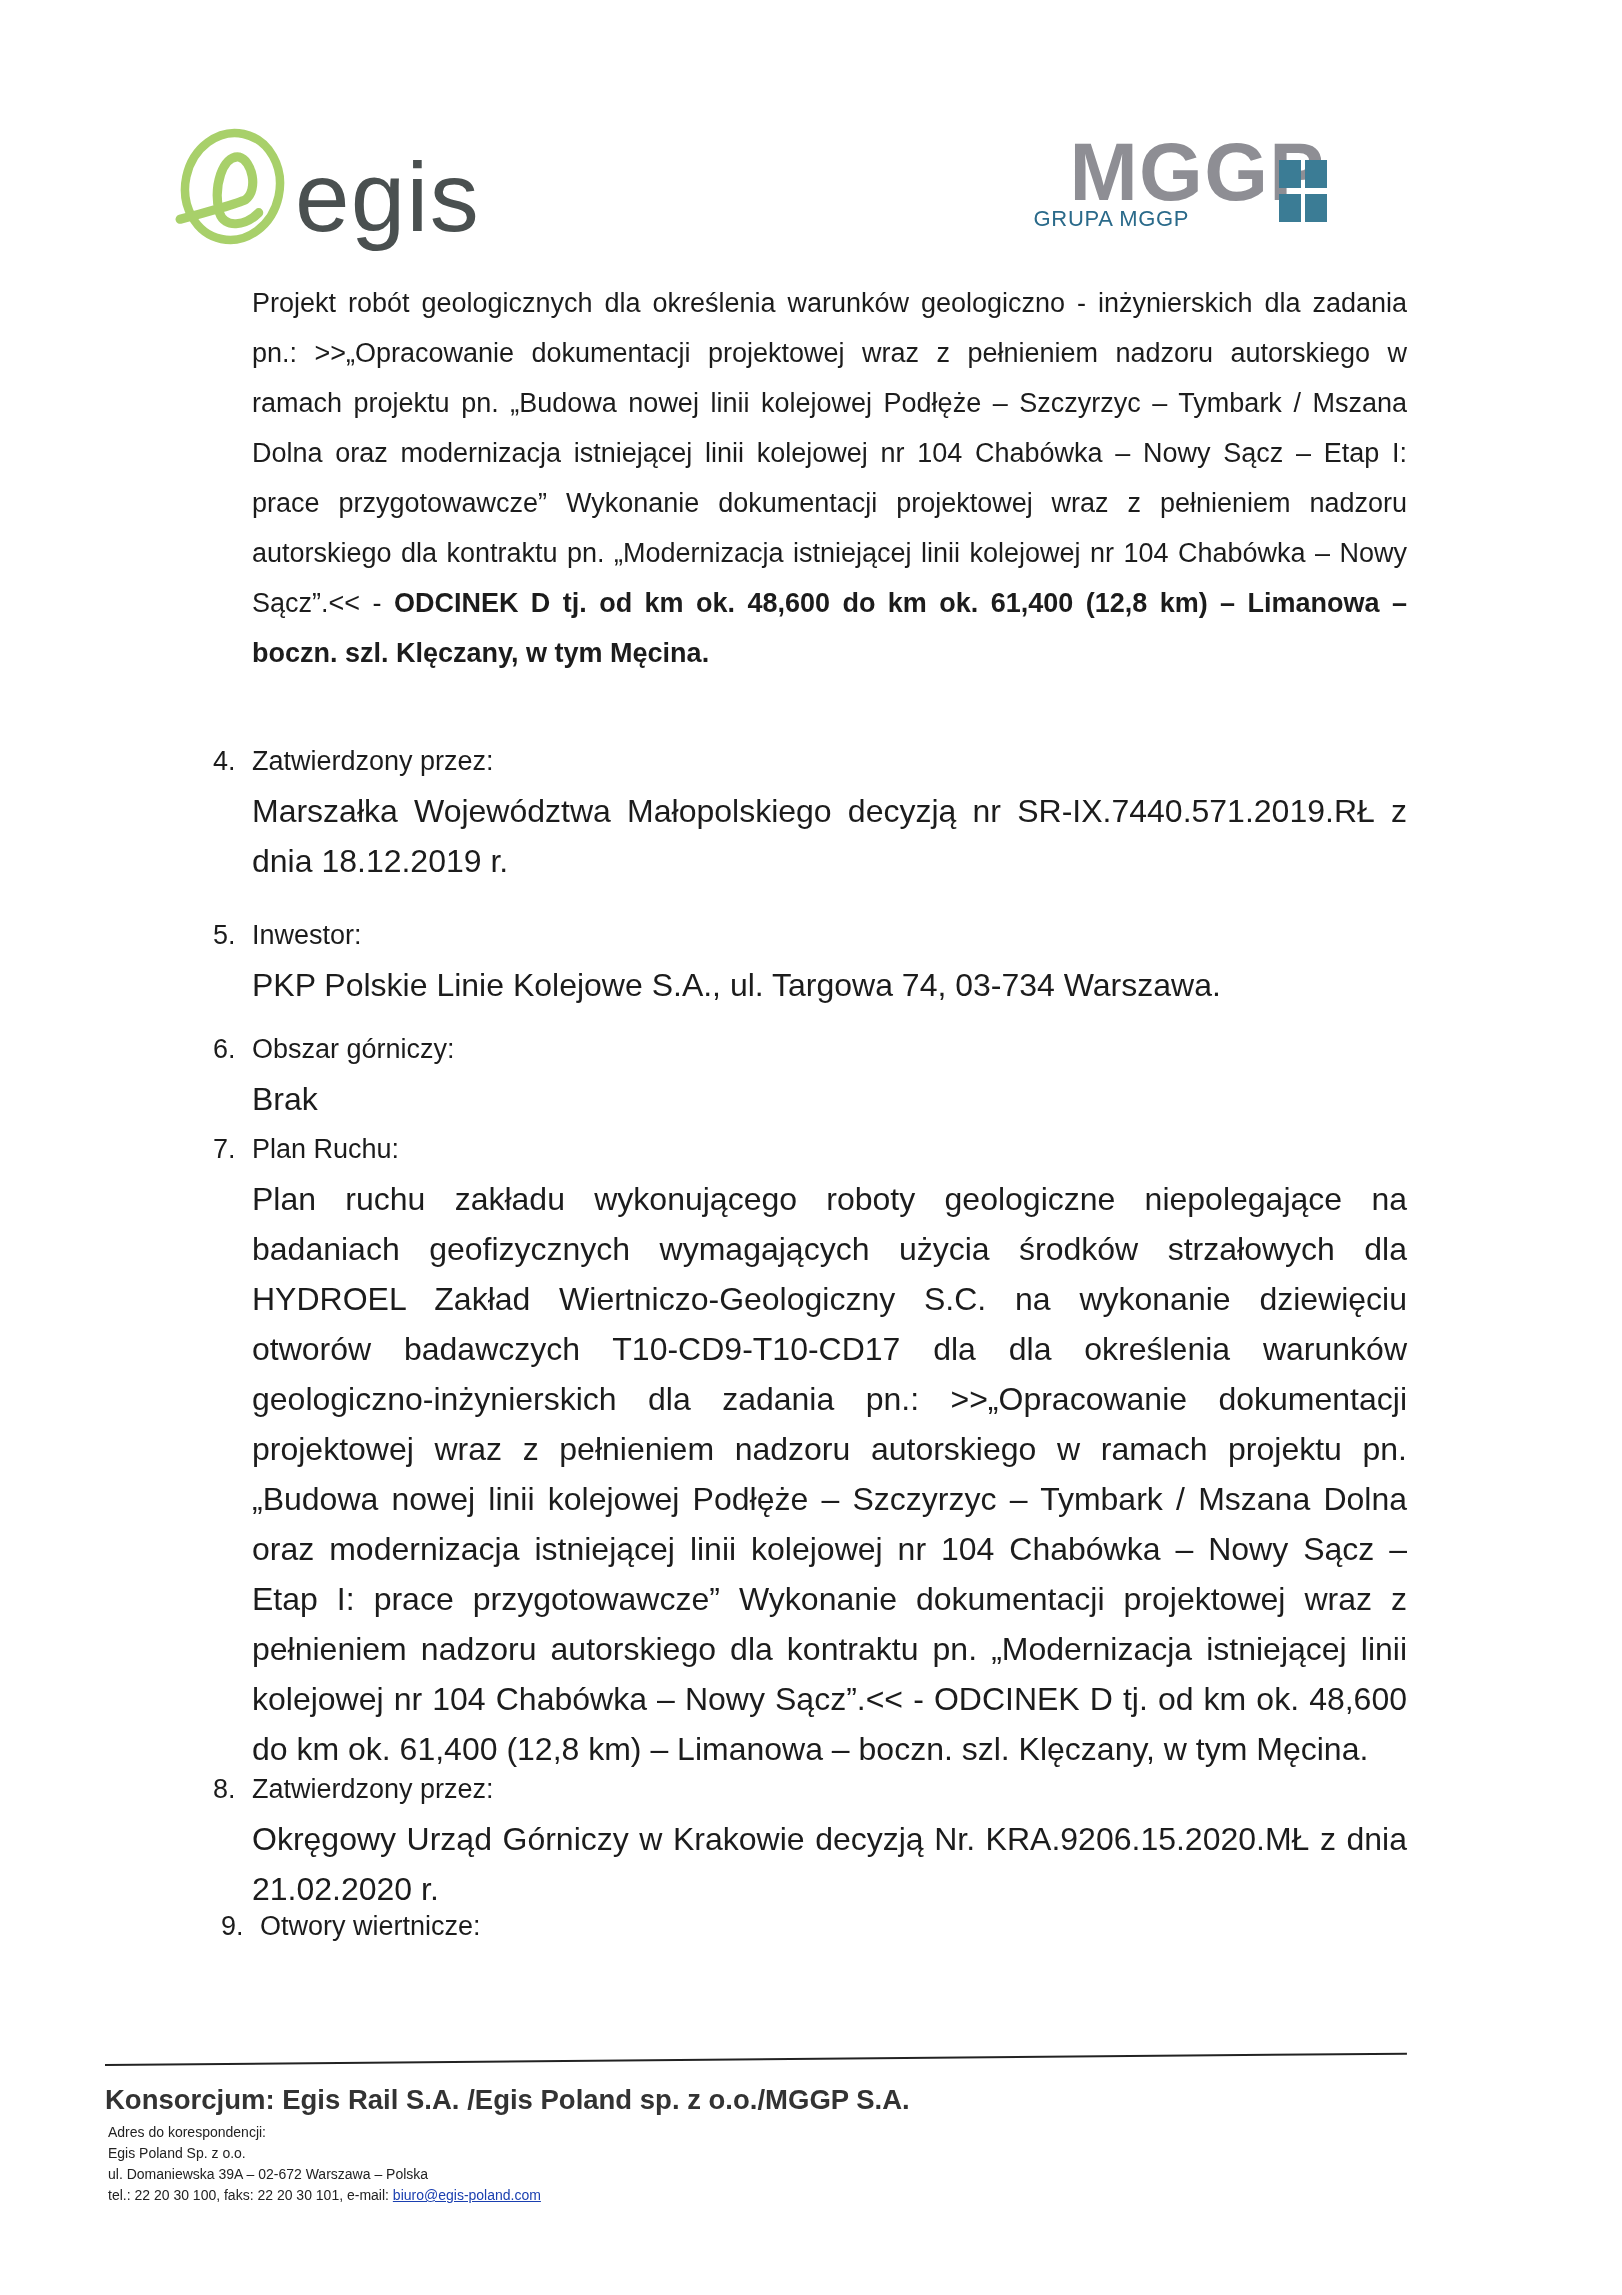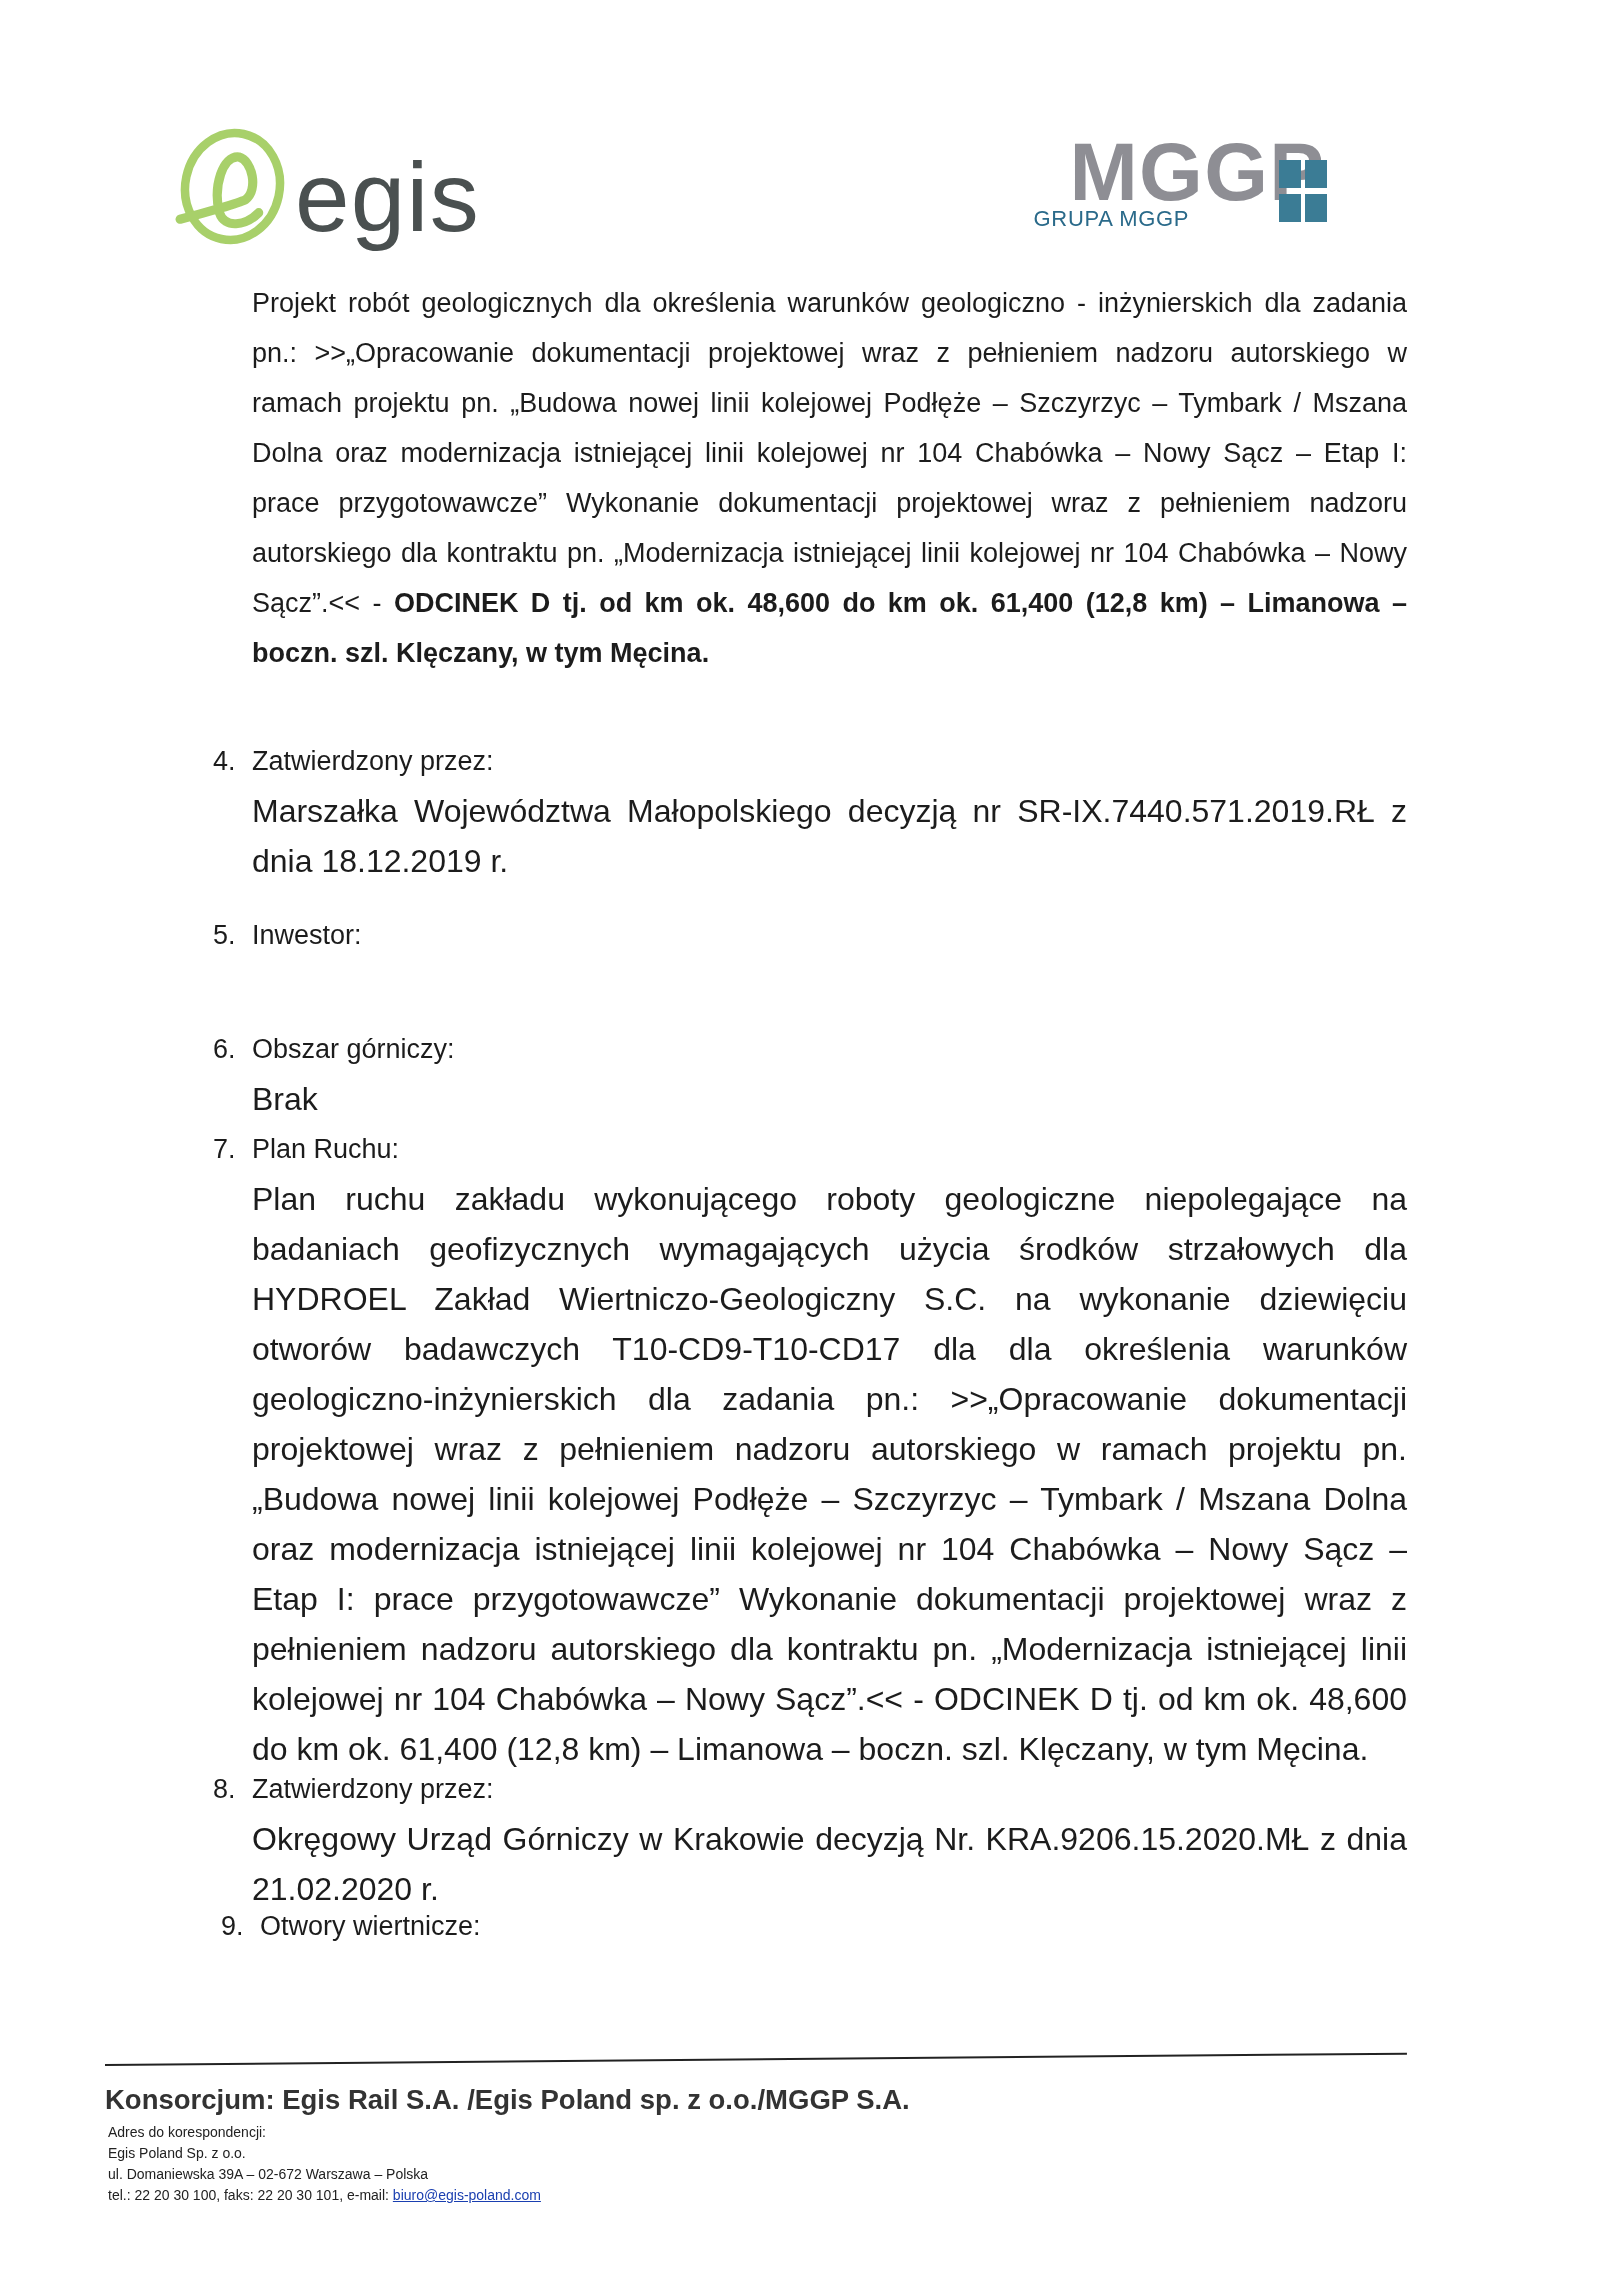--- a/index.html
+++ b/index.html
@@ -76,20 +76,21 @@
   <span>Projekt robót geologicznych dla określenia warunków geologiczno - inżynierskich dla zadania pn.: &gt;&gt;„Opracowanie dokumentacji projektowej wraz z pełnieniem nadzoru autorskiego w ramach projektu pn. „Budowa nowej linii kolejowej Podłęże – Szczyrzyc – Tymbark / Mszana Dolna oraz modernizacja istniejącej linii kolejowej nr 104 Chabówka – Nowy Sącz – Etap I: prace przygotowawcze” Wykonanie dokumentacji projektowej wraz z pełnieniem nadzoru autorskiego dla kontraktu pn. „Modernizacja istniejącej linii kolejowej nr 104 Chabówka – Nowy Sącz”.&lt;&lt; - </span><span class="bold">ODCINEK D tj. od km ok. 48,600 do km ok. 61,400 (12,8 km) – Limanowa – boczn. szl. Klęczany, w tym Męcina.</span>
 </div>
 
 <div class="list-item" style="top:736px;">
   <div class="list-head"><span class="list-num">4.</span><span>Zatwierdzony przez:</span></div>
   <div class="list-body">Marszałka Województwa Małopolskiego decyzją nr SR-IX.7440.571.2019.RŁ z dnia 18.12.2019 r.</div>
 </div>
 
 <div class="list-item" style="top:910px;">
   <div class="list-head"><span class="list-num">5.</span><span>Inwestor:</span></div>
+  <div class="list-body">PKP Polskie Linie Kolejowe S.A., ul. Targowa 74, 03-734 Warszawa.</div>
 </div>
 
 <div class="list-item" style="top:1024px;">
   <div class="list-head"><span class="list-num">6.</span><span>Obszar górniczy:</span></div>
   <div class="list-body">Brak</div>
 </div>
 
 <div class="list-item" style="top:1124px;">
   <div class="list-head"><span class="list-num">7.</span><span>Plan Ruchu:</span></div>
   <div class="list-body">Plan ruchu zakładu wykonującego roboty geologiczne niepolegające na badaniach geofizycznych wymagających użycia środków strzałowych  dla HYDROEL Zakład Wiertniczo-Geologiczny S.C. na wykonanie dziewięciu otworów badawczych T10-CD9-T10-CD17 dla dla określenia warunków geologiczno-inżynierskich dla zadania pn.: &gt;&gt;„Opracowanie dokumentacji projektowej wraz z pełnieniem nadzoru autorskiego w ramach projektu pn. „Budowa nowej linii kolejowej Podłęże – Szczyrzyc – Tymbark / Mszana Dolna oraz modernizacja istniejącej linii kolejowej nr 104 Chabówka – Nowy Sącz – Etap I: prace przygotowawcze” Wykonanie dokumentacji projektowej wraz z pełnieniem nadzoru autorskiego dla kontraktu pn. „Modernizacja istniejącej linii kolejowej nr 104 Chabówka – Nowy Sącz”.&lt;&lt; - ODCINEK D tj. od km ok. 48,600 do km ok. 61,400 (12,8 km) – Limanowa – boczn. szl. Klęczany, w tym Męcina.</div>

